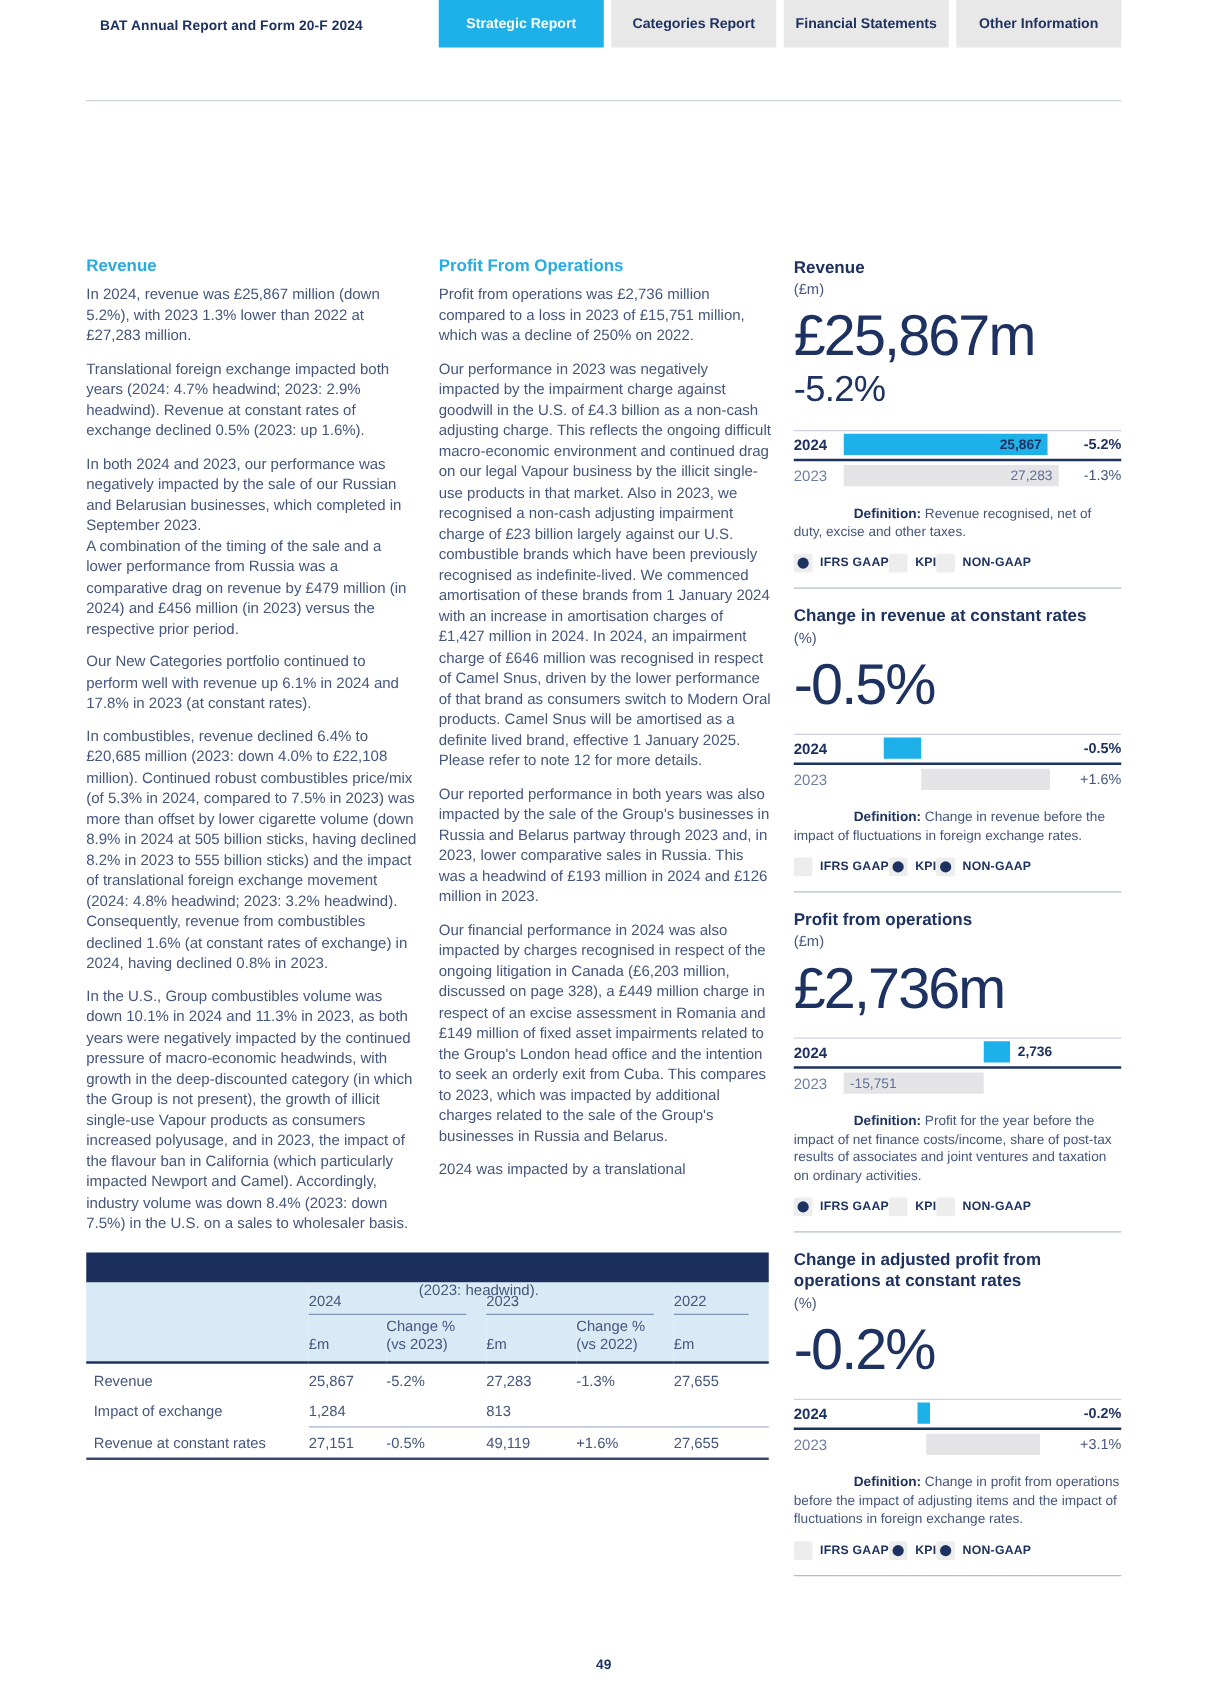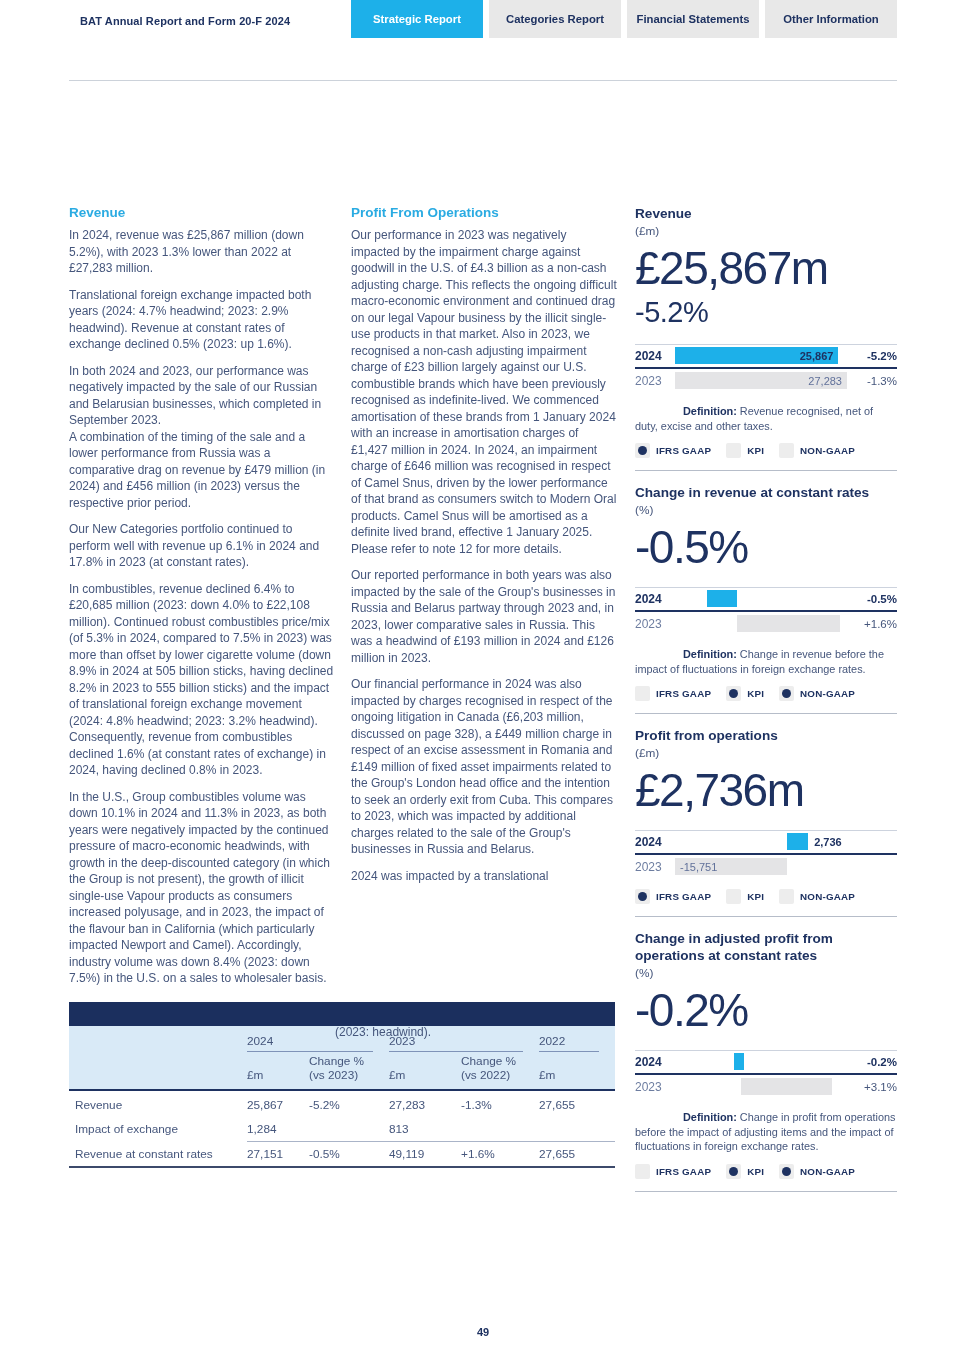--- a/index.html
+++ b/index.html
@@ -46,21 +46,21 @@
   .bar{position:absolute;top:3px;height:17px;display:flex;align-items:center;justify-content:flex-end;padding:0 5px;font-size:11px;}
   .bar.cyan{background:var(--cyan);color:var(--navy);font-weight:bold;}
   .bar.gray{background:var(--graybar);color:var(--grayval);}
   .bar.in-left{justify-content:flex-start;}
   .after-label{position:absolute;top:3px;height:17px;display:flex;align-items:center;font-size:11px;font-weight:bold;color:var(--navy);}
   .chg{width:50px;flex:none;text-align:right;font-size:11.5px;}
   .r0 .chg{font-weight:bold;color:var(--navy);}
   .r1 .chg{color:var(--body);}
   .def{font-size:10.9px;line-height:14.5px;color:var(--body);margin-top:11px;}
   .def b{color:var(--navy);margin-left:48px;}
-  .tags{display:flex;gap:15px;margin-top:10px;align-items:flex-start;}
+  .tags{display:flex;margin-top:10px;align-items:flex-start;}
   .tag{display:flex;align-items:center;gap:6px;font-size:9.8px;font-weight:bold;color:var(--navy);letter-spacing:.2px;white-space:nowrap;}
   .tag-box{width:15px;height:15px;background:#ededed;border-radius:2px;display:flex;align-items:center;justify-content:center;flex:none;}
   .tag-dot{width:9px;height:9px;border-radius:50%;background:var(--navy);}
 
   
   .fin-wrap{position:absolute;left:69px;top:1002px;width:546px;border-bottom:2px solid #3c4a6b;}
   .fin-bar{height:24px;background:#1b2f5e;}
   table.fin{width:100%;border-collapse:collapse;font-size:11.8px;color:var(--body);table-layout:fixed;}
   .fin th{background:var(--band);font-weight:normal;text-align:left;color:var(--body);}
   .fin .yr-th{padding:8px 0 0 0;}
@@ -97,20 +97,21 @@
 A combination of the timing of the sale and a lower performance from Russia was a comparative drag on revenue by £479 million (in 2024) and £456 million (in 2023) versus the respective prior period.</p>
         <p class="para">Our New Categories portfolio continued to perform well with revenue up 6.1% in 2024 and 17.8% in 2023 (at constant rates).</p>
         <p class="para">In combustibles, revenue declined 6.4% to £20,685 million (2023: down 4.0% to £22,108 million). Continued robust combustibles price/mix (of 5.3% in 2024, compared to 7.5% in 2023) was more than offset by lower cigarette volume (down 8.9% in 2024 at 505 billion sticks, having declined 8.2% in 2023 to 555 billion sticks) and the impact of translational foreign exchange movement (2024: 4.8% headwind; 2023: 3.2% headwind). Consequently, revenue from combustibles declined 1.6% (at constant rates of exchange) in 2024, having declined 0.8% in 2023.</p>
         <p class="para">In the U.S., Group combustibles volume was down 10.1% in 2024 and 11.3% in 2023, as both years were negatively impacted by the continued pressure of macro-economic headwinds, with growth in the deep-discounted category (in which the Group is not present), the growth of illicit single-use Vapour products as consumers increased polyusage, and in 2023, the impact of the flavour ban in California (which particularly impacted Newport and Camel). Accordingly, industry volume was down 8.4% (2023: down 7.5%) in the U.S. on a sales to wholesaler basis.</p>
       </div>
   </div>
 
   <div class="txt-col mid">
     <div class="col-heading">Profit From Operations</div>
     <div class="paras">
+        <p class="para">Profit from operations was £2,736 million compared to a loss in 2023 of £15,751 million, which was a decline of 250% on 2022.</p>
         <p class="para">Our performance in 2023 was negatively impacted by the impairment charge against goodwill in the U.S. of £4.3 billion as a non-cash adjusting charge. This reflects the ongoing difficult macro-economic environment and continued drag on our legal Vapour business by the illicit single-use products in that market. Also in 2023, we recognised a non-cash adjusting impairment charge of £23 billion largely against our U.S. combustible brands which have been previously recognised as indefinite-lived. We commenced amortisation of these brands from 1 January 2024 with an increase in amortisation charges of £1,427 million in 2024. In 2024, an impairment charge of £646 million was recognised in respect of Camel Snus, driven by the lower performance of that brand as consumers switch to Modern Oral products. Camel Snus will be amortised as a definite lived brand, effective 1 January 2025. Please refer to note 12 for more details.</p>
         <p class="para">Our reported performance in both years was also impacted by the sale of the Group's businesses in Russia and Belarus partway through 2023 and, in 2023, lower comparative sales in Russia. This was a headwind of £193 million in 2024 and £126 million in 2023.</p>
         <p class="para">Our financial performance in 2024 was also impacted by charges recognised in respect of the ongoing litigation in Canada (£6,203 million, discussed on page 328), a £449 million charge in respect of an excise assessment in Romania and £149 million of fixed asset impairments related to the Group's London head office and the intention to seek an orderly exit from Cuba. This compares to 2023, which was impacted by additional charges related to the sale of the Group's businesses in Russia and Belarus.</p>
         <p class="para">2024 was impacted by a translational</p>
       </div>
   </div>
 
   <div class="kpi-col">
       <section class="card">
         <div class="card-title">Revenue</div>
@@ -203,20 +204,21 @@
               <span class="after-label" style="left: 60%; margin-left: 6px;">2,736</span>
             </span>
           </div>
           <div class="chart-row r1">
             <span class="yr">2023</span>
             <span class="track">
               <span class="bar gray in-left" style="left: 0%; width: 50.5%;">-15,751</span>
             </span>
           </div>
         </div>
+        <div class="def"><b>Definition:</b> Profit for the year before the impact of net finance costs/income, share of post-tax results of associates and joint ventures and taxation on ordinary activities.</div>
         <div class="tags">
           <span class="tag">
             <span class="tag-box">
               <span class="tag-dot"></span>
             </span>
             <span>IFRS GAAP</span>
           </span>
           <span class="tag">
             <span class="tag-box"></span>
             <span>KPI</span>

